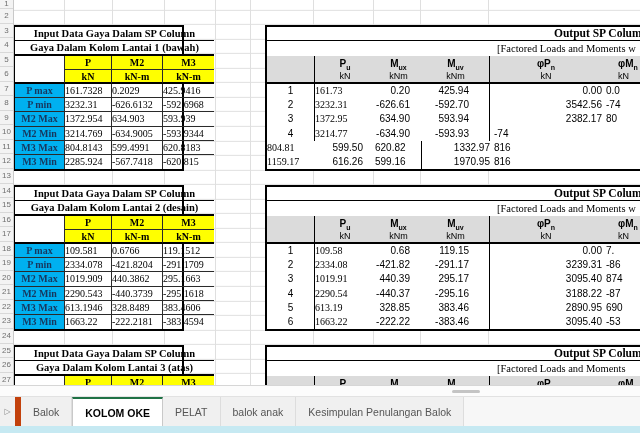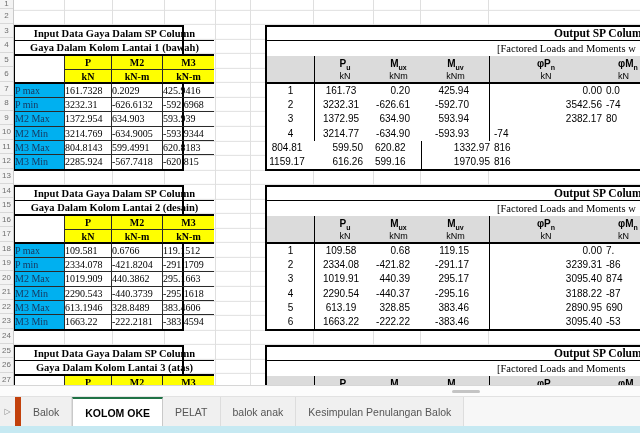--- a/index.html
+++ b/index.html
@@ -21,38 +21,38 @@
     display:grid;grid-template-columns:50px 47px 51px 51px;grid-template-rows:14px 15px 14px 14px repeat(6,1fr);
     font-family:"Liberation Serif",serif;}
   .it-title{grid-column:1/5;border-bottom:1px solid #000;font-weight:bold;font-size:10.5px;text-align:center;line-height:13px;}
   .it-sub{grid-column:1/5;border-bottom:2px solid #000;font-weight:bold;font-size:10.5px;text-align:center;line-height:13px;}
   .ic{box-sizing:border-box;border-right:1px solid #2a2a2a;border-bottom:1px solid #2a2a2a;font-size:10px;line-height:13px;overflow:hidden;white-space:nowrap;}
   .ic.lc{border-right:none;}
   .ic.lr{border-bottom:none;}
   .ihl{grid-row:3/5;grid-column:1/2;background:#fff;border-bottom:2px solid #000;}
   .ih{background:#ffff00;font-weight:bold;text-align:center;}
   .iu{background:#ffff00;font-weight:bold;text-align:center;border-bottom:2px solid #000;}
-  .il{background:#00b0f0;color:#17375e;font-weight:normal;text-align:left;line-height:14px;}
+  .il{background:#00b0f0;color:#17375e;font-weight:bold;text-align:center;line-height:14px;}
   .iv{padding-right:2px;line-height:14px;}
 
   
   .otable{position:absolute;left:265px;width:512px;height:146px;box-sizing:border-box;border:2px solid #000;background:#fff;z-index:1;
     display:grid;grid-template-columns:48px 60px 47px 68px 112px 173px;grid-template-rows:14px 15px 14px 14px repeat(6,1fr);
     font-family:"Liberation Sans",sans-serif;}
   .ot-title{grid-column:1/7;border-bottom:1px solid #000;position:relative;}
   .ot-title span{position:absolute;left:287px;top:0;font-family:"Liberation Serif",serif;font-weight:bold;font-size:11.5px;line-height:13px;white-space:nowrap;}
   .ot-sub{grid-column:1/7;position:relative;}
   .ot-sub span{position:absolute;left:230px;top:1px;font-family:"Liberation Serif",serif;font-size:10.5px;line-height:13px;white-space:nowrap;}
   .oc{box-sizing:border-box;font-size:10px;line-height:14px;overflow:hidden;white-space:nowrap;}
   .oh{background:#dbdbdb;font-weight:bold;text-align:center;font-size:10px;line-height:15px;}
   .oh sub{font-size:7px;}
   .ou{background:#dbdbdb;text-align:center;font-size:9px;line-height:12px;border-bottom:2px solid #000;}
   .b-r{border-right:1px solid #000;}
   .oc-no{text-align:center;border-right:1px solid #000;}
-  .oc-pu{text-align:center;padding-right:8px;}
+  .oc-pu{text-align:left;padding-right:8px;font-family:Liberation Serif, serif;}
   .oc-mux{text-align:right;padding-right:12px;}
   .oc-muy{text-align:right;padding-right:20px;border-right:1px solid #000;}
   .oc-phipn{text-align:right;}
   .oc-phimn{text-align:left;padding-left:4px;}
   .h-phimn{text-align:left;padding-left:16px;}
 
   
   #scrollstrip{position:absolute;left:0;top:385px;width:640px;height:12px;background:#fcfcfc;border-top:1px solid #d6d6d6;border-bottom:1px solid #e2e2e2;box-sizing:border-box;}
   #hthumb{position:absolute;left:452px;top:4px;width:28px;height:3px;background:#c4c4c4;border-radius:2px;}
   #tabbar{position:absolute;left:0;top:397px;width:640px;height:29px;background:#f0f0f0;display:flex;align-items:stretch;font-size:10.5px;color:#555;}

